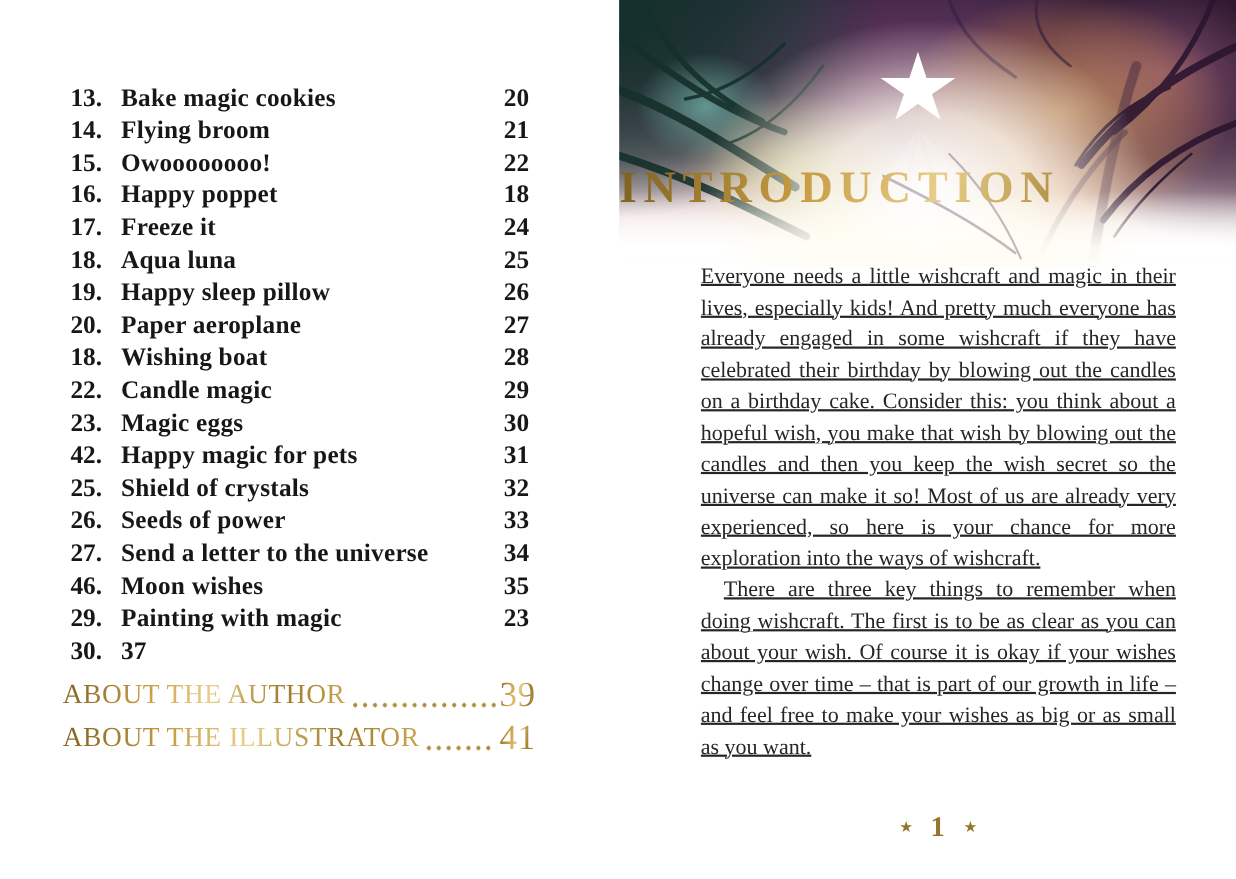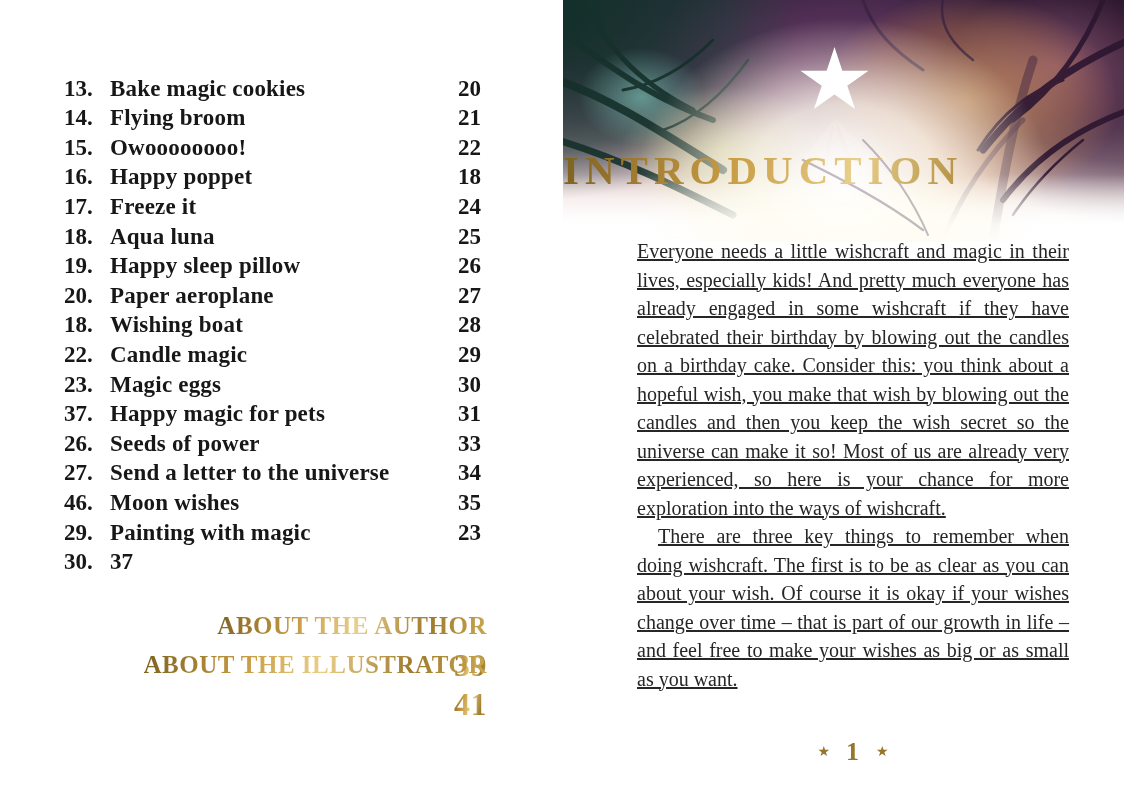--- a/index.html
+++ b/index.html
@@ -8,23 +8,23 @@
 
   
   .toc{position:absolute;left:57px;top:72px;width:430px;}
   .toc-row{display:flex;align-items:flex-end;height:29.6px;
            font-size:23px;font-weight:700;color:#171717;padding-left:7px;padding-right:6px;}
   .toc-num{width:46px;flex:0 0 46px;}
   .toc-title{flex:1 1 auto;letter-spacing:.2px;}
   .toc-pageno{flex:0 0 auto;text-align:right;}
 
   .about{position:absolute;left:57px;top:612px;width:430px;}
-  .about-row{display:flex;align-items:flex-end;height:39px;
-             font-size:25px;font-weight:700;letter-spacing:.5px;
-             color:var(--gold,#b08a3c);flex-direction:column;}
+  .about-row{display:flex;align-items:center;height:39px;
+             font-size:25px;font-weight:400;letter-spacing:.5px;
+             color:var(--gold,#b08a3c);}
   .gold-foil{background:linear-gradient(100deg,var(--gold_dark,#7e6120) 0%,#c79c44 30%,
              var(--gold_light,#e9cf8a) 52%,#9e7a2c 78%,#caa74f 100%);
              -webkit-background-clip:text;background-clip:text;
              -webkit-text-fill-color:transparent;color:transparent;}
   .leader{flex:1 1 auto;align-self:flex-end;height:6px;margin:0 3px 7px 6px;
           background-image:radial-gradient(circle at 3px 3px,var(--gold,#b08a3c) 1.7px,rgba(0,0,0,0) 2.1px);
           background-size:9px 6px;background-repeat:repeat-x;}
   .about-page{flex:0 0 auto;font-size:32px;}
 
   
@@ -128,25 +128,30 @@
           <span class="toc-pageno">29</span>
         </div>
 
         <div class="toc-row">
           <span class="toc-num">23.</span>
           <span class="toc-title">Magic eggs</span>
           <span class="toc-pageno">30</span>
         </div>
 
         <div class="toc-row">
-          <span class="toc-num">37.</span>
+          <span class="toc-num">42.</span>
           <span class="toc-title">Happy magic for pets</span>
           <span class="toc-pageno">31</span>
         </div>
 
+        <div class="toc-row">
+          <span class="toc-num">25.</span>
+          <span class="toc-title">Shield of crystals</span>
+          <span class="toc-pageno">32</span>
+        </div>
 
         <div class="toc-row">
           <span class="toc-num">26.</span>
           <span class="toc-title">Seeds of power</span>
           <span class="toc-pageno">33</span>
         </div>
 
         <div class="toc-row">
           <span class="toc-num">27.</span>
           <span class="toc-title">Send a letter to the universe</span>

